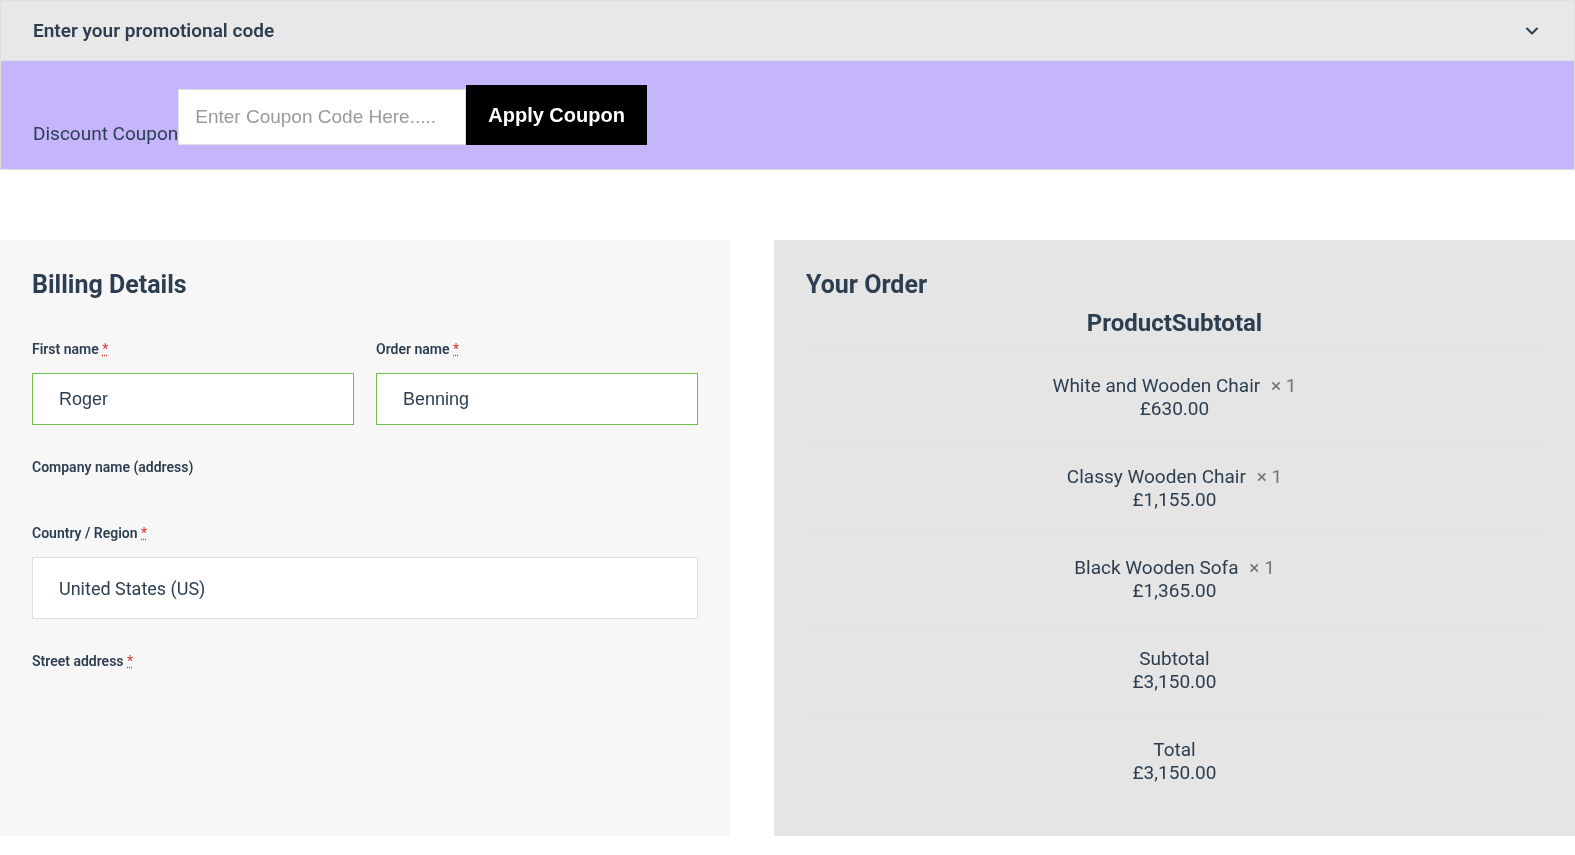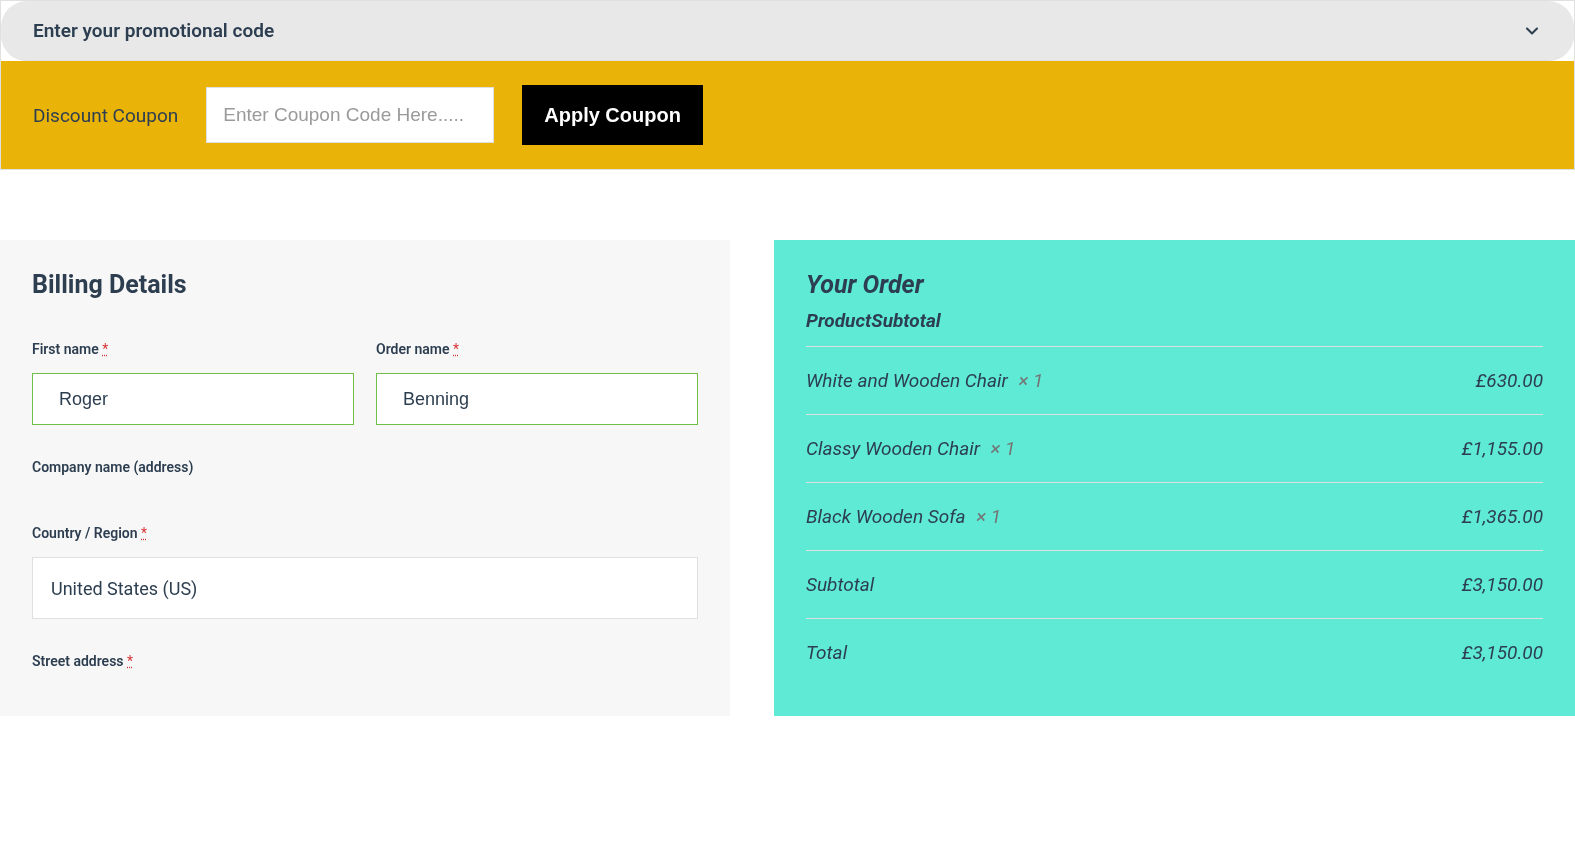--- a/index.html
+++ b/index.html
@@ -25,35 +25,33 @@
     }
 
     .promo-header {
       display: flex;
       justify-content: space-between;
       align-items: center;
       padding: 18px 32px;
       background-color: #e8e8e8;
       border-bottom: 1px solid #e0e0e0;
       cursor: pointer;
-      border-radius: 26px;
     }
 
     .promo-header-text {
       font-size: 19px;
       font-weight: 600;
       color: #2c3e50;
     }
 
     .promo-body {
       padding: 24px 32px;
-      background-color: #eab308;
-      display: flex;
-      align-items: center;
-      gap: 28px;
+      background-color: #c4b5fd;
+      display: flex;
+      align-items: flex-end;
     }
 
     .discount-label {
       font-size: 19px;
       color: #2c3e50;
     }
 
     .coupon-input {
       width: 288px;
       height: 56px;
@@ -86,23 +84,22 @@
     }
 
     .left-col {
       flex: 0 0 730px;
       background-color: #f7f7f7;
       padding: 30px 32px;
     }
 
     .right-col {
       flex: 1;
-      background-color: #5eead4;
+      background-color: #e5e5e5;
       padding: 30px 32px;
-      font-style: italic;
     }
 
     .section-title {
       font-size: 25px;
       font-weight: 700;
       color: #2c3e50;
       margin-bottom: 42px;
     }
 
     
@@ -136,55 +133,56 @@
       padding: 0 26px;
       font-size: 18px;
       border: 1px solid #6dbf47;
       background-color: #ffffff;
       color: #2c3e50;
     }
 
     .select-input {
       width: 100%;
       height: 62px;
-      padding: 0 18px;
+      padding: 0 26px;
       font-size: 18px;
       border: 1px solid #e0e0e0;
       background-color: #ffffff;
       color: #2c3e50;
       display: flex;
       align-items: center;
     }
 
     
     .order-title {
       font-size: 25px;
       font-weight: 700;
       color: #2c3e50;
       margin-bottom: 10px;
     }
 
     .order-header {
       display: flex;
-      justify-content: flex-start;
-      font-size: 19px;
+      justify-content: center;
+      font-size: 24px;
       font-weight: 700;
       color: #2c3e50;
       padding-bottom: 14px;
       border-bottom: 1px solid #e0e0e0;
     }
 
     .order-row {
       display: flex;
       justify-content: space-between;
       align-items: center;
       padding: 22px 0;
       border-bottom: 1px solid #e0e0e0;
       font-size: 19px;
       color: #2c3e50;
+      flex-direction: column;
     }
 
     .product-name {
       font-weight: 400;
     }
 
     .product-qty {
       color: #757575;
       margin-left: 6px;
     }

